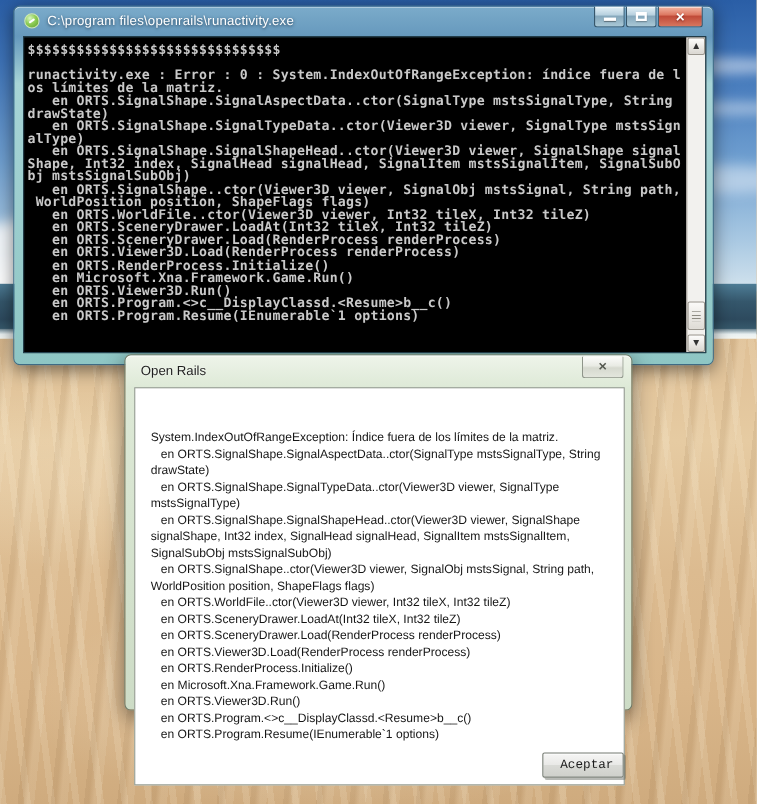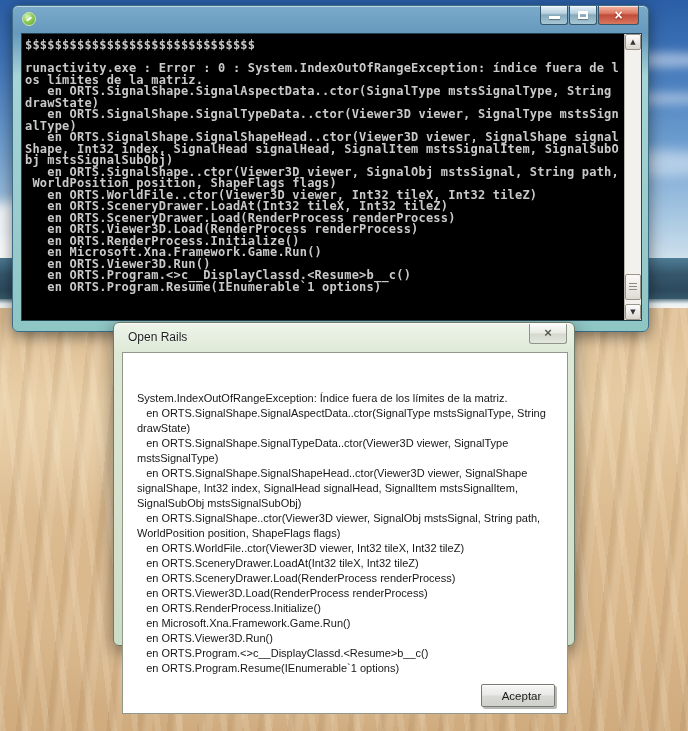--- a/index.html
+++ b/index.html
@@ -137,22 +137,22 @@
   .dialog-panel{
     position:absolute;left:8px;top:29px;width:446px;height:362px;box-sizing:border-box;
     background:#fff;border:1px solid #90988c;
   }
   .dialog-text{
     margin:0;padding:38px 10px 0 14px;overflow:hidden;
     font-family:"Liberation Sans",sans-serif;font-size:11px;line-height:15px;color:#161616;
     white-space:pre;
   }
   .accept-btn{
-    position:absolute;right:12px;bottom:6px;width:74px;height:23px;
-    font-family:Liberation Sans, sans-serif;font-size:11.5px;color:#1c1c1c;
+    position:absolute;right:0;bottom:6px;width:74px;height:23px;
+    font-family:Liberation Mono, monospace;font-size:11.5px;color:#1c1c1c;
     border:1px solid #757b72;border-radius:2px;
     background:linear-gradient(180deg,#f6f6f5 0%,#e9e9e7 48%,#d9dad6 52%,#cfd0cb 100%);
     box-shadow:inset 0 1px 0 #fff, 2px 2px 0 rgba(95,100,92,.45);
     cursor:pointer;
     padding-left:13px;
   }
 </style>
 </head>
 <body>
 
@@ -163,20 +163,21 @@
   <div class="cloud c3"></div>
   <div class="cloud c4"></div>
   <div class="cloud c5"></div>
   <div class="sea"></div>
   <div class="surf"></div>
   <div class="sand"></div>
 
   <div class="console-window">
     <div class="console-titlebar">
       <span class="app-icon"></span>
+      <span class="console-title">C:\program files\openrails\runactivity.exe</span>
       <div class="win-buttons">
         <div class="win-btn min">
           <span class="min-glyph"></span>
         </div>
         <div class="win-btn max">
           <span class="max-glyph"></span>
         </div>
         <div class="win-btn close">
           <span class="close-glyph">×</span>
         </div>

